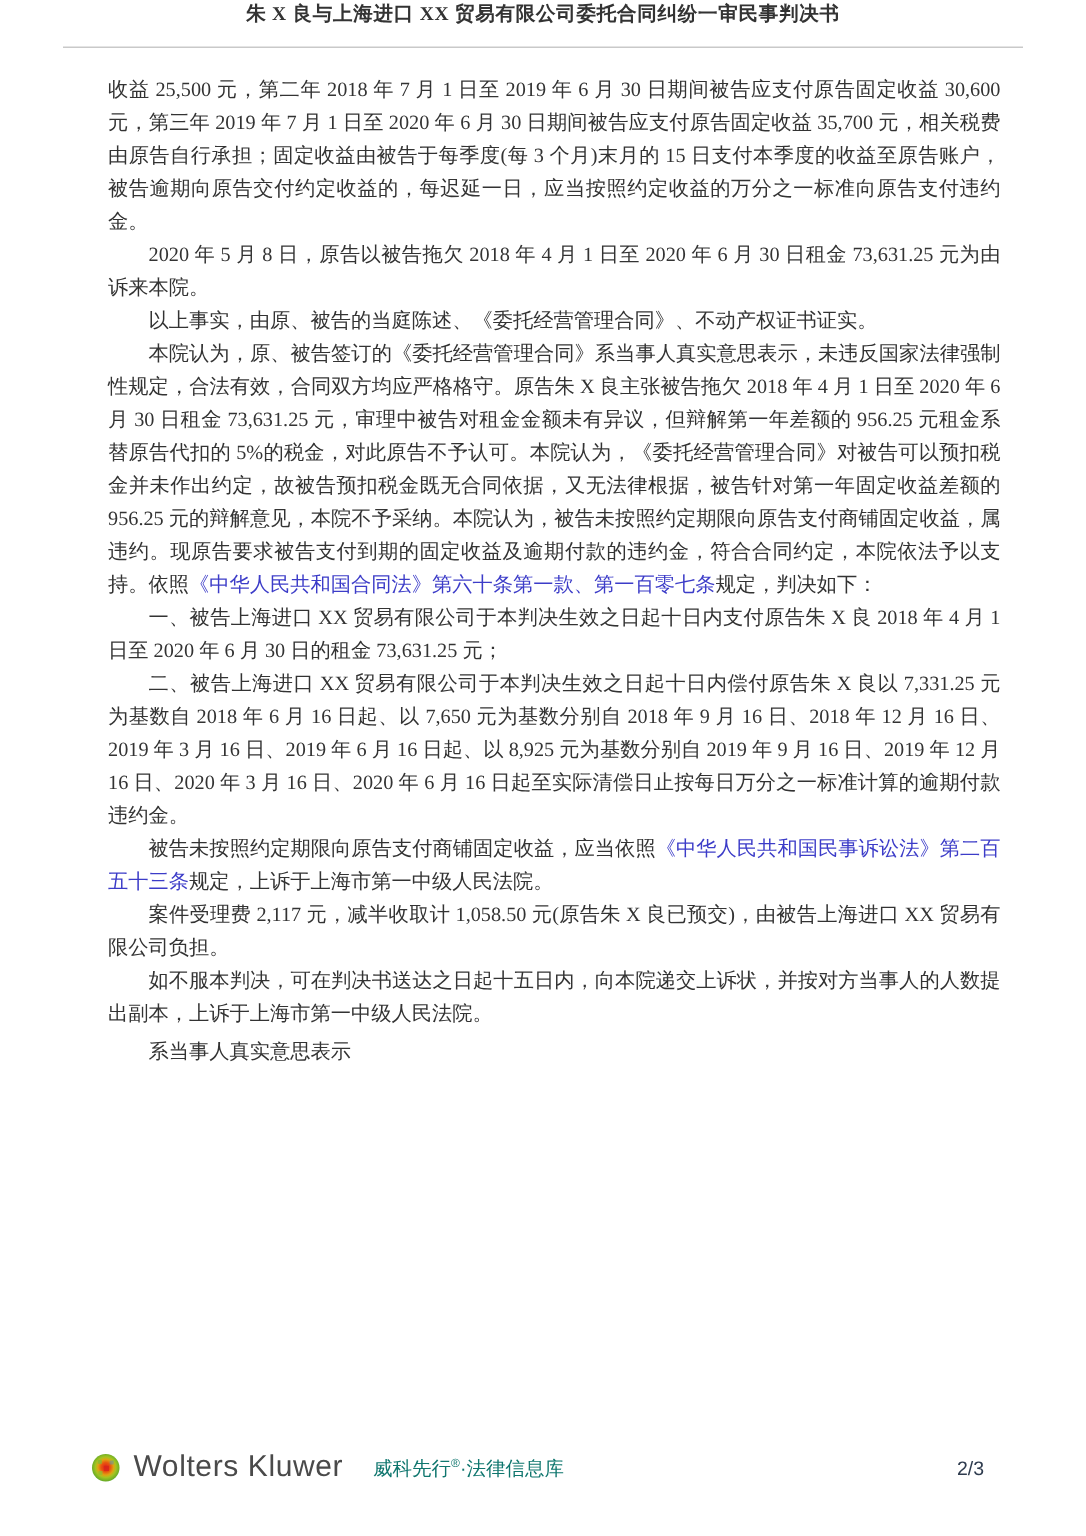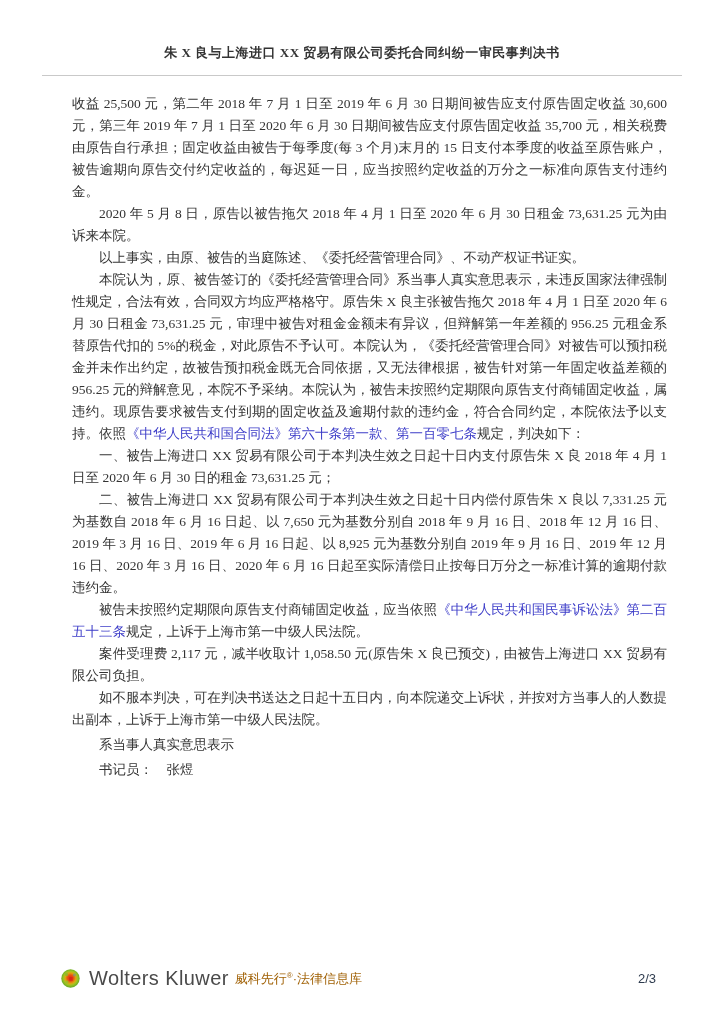--- a/index.html
+++ b/index.html
@@ -6,21 +6,21 @@
   .page {
     position: relative;
     width: 724px;
     height: 1024px;
     margin: 0 auto;
     background: #ffffff;
     font-family: "Liberation Serif", "DejaVu Serif", serif;
     color: #333333;
     overflow: hidden;
   }
-  .doc-header { padding-top: 44px; }
+  .doc-header { }
   .doc-title {
     text-align: center;
     font-size: 13px;
     font-weight: bold;
     color: #333333;
     letter-spacing: 0.5px;
   }
   .header-rule {
     border: none;
     border-top: 1px solid #c9c9c9;
@@ -47,22 +47,22 @@
   }
   .wk-logo { width: 21px; height: 21px; margin-right: 8px; flex: 0 0 auto; }
   .wk-brand {
     font-size: 20px;
     color: #4a4a4a;
     letter-spacing: 0.4px;
     white-space: nowrap;
   }
   .wk-product {
     font-size: 13px;
-    color: #a16207;
-    margin-left: 6px;
+    color: #0f766e;
+    margin-left: 20px;
     white-space: nowrap;
   }
   .wk-product sup { font-size: 8px; }
   .page-num {
     margin-left: auto;
     font-size: 13px;
     color: #2e3b4e;
   }
 </style>
 </head>
@@ -80,21 +80,20 @@
   <p class="para"><span>收益 25,500 元，第二年 2018 年 7 月 1 日至 2019 年 6 月 30 日期间被告应支付原告固定收益 30,600 元，第三年 2019 年 7 月 1 日至 2020 年 6 月 30 日期间被告应支付原告固定收益 35,700 元，相关税费由原告自行承担；固定收益由被告于每季度(每 3 个月)末月的 15 日支付本季度的收益至原告账户，被告逾期向原告交付约定收益的，每迟延一日，应当按照约定收益的万分之一标准向原告支付违约金。</span></p>
       <p class="para indent"><span>2020 年 5 月 8 日，原告以被告拖欠 2018 年 4 月 1 日至 2020 年 6 月 30 日租金 73,631.25 元为由诉来本院。</span></p>
       <p class="para indent"><span>以上事实，由原、被告的当庭陈述、《委托经营管理合同》、不动产权证书证实。</span></p>
       <p class="para indent"><span>本院认为，原、被告签订的《委托经营管理合同》系当事人真实意思表示，未违反国家法律强制性规定，合法有效，合同双方均应严格格守。原告朱 X 良主张被告拖欠 2018 年 4 月 1 日至 2020 年 6 月 30 日租金 73,631.25 元，审理中被告对租金金额未有异议，但辩解第一年差额的 956.25 元租金系替原告代扣的 5%的税金，对此原告不予认可。本院认为，《委托经营管理合同》对被告可以预扣税金并未作出约定，故被告预扣税金既无合同依据，又无法律根据，被告针对第一年固定收益差额的 956.25 元的辩解意见，本院不予采纳。本院认为，被告未按照约定期限向原告支付商铺固定收益，属违约。现原告要求被告支付到期的固定收益及逾期付款的违约金，符合合同约定，本院依法予以支持。依照</span><span class="link">《中华人民共和国合同法》第六十条第一款、第一百零七条</span><span>规定，判决如下：</span></p>
       <p class="para indent"><span>一、被告上海进口 XX 贸易有限公司于本判决生效之日起十日内支付原告朱 X 良 2018 年 4 月 1 日至 2020 年 6 月 30 日的租金 73,631.25 元；</span></p>
       <p class="para indent"><span>二、被告上海进口 XX 贸易有限公司于本判决生效之日起十日内偿付原告朱 X 良以 7,331.25 元为基数自 2018 年 6 月 16 日起、以 7,650 元为基数分别自 2018 年 9 月 16 日、2018 年 12 月 16 日、2019 年 3 月 16 日、2019 年 6 月 16 日起、以 8,925 元为基数分别自 2019 年 9 月 16 日、2019 年 12 月 16 日、2020 年 3 月 16 日、2020 年 6 月 16 日起至实际清偿日止按每日万分之一标准计算的逾期付款违约金。</span></p>
       <p class="para indent"><span>被告未按照约定期限向原告支付商铺固定收益，应当依照</span><span class="link">《中华人民共和国民事诉讼法》第二百五十三条</span><span>规定，上诉于上海市第一中级人民法院。</span></p>
       <p class="para indent"><span>案件受理费 2,117 元，减半收取计 1,058.50 元(原告朱 X 良已预交)，由被告上海进口 XX 贸易有限公司负担。</span></p>
       <p class="para indent"><span>如不服本判决，可在判决书送达之日起十五日内，向本院递交上诉状，并按对方当事人的人数提出副本，上诉于上海市第一中级人民法院。</span></p>
       <p class="para indent sig"><span>系当事人真实意思表示</span></p>
-      <p class="para indent sig"><span>书记员：　张煜</span></p>
     </div>
 
   <div class="doc-footer">
     <svg class="wk-logo" viewBox="0 0 24 24" aria-hidden="true">
       <defs>
         <radialGradient id="wkg" cx="50%" cy="48%" r="55%">
           <stop offset="0%" stop-color="#e2231a"></stop>
           <stop offset="30%" stop-color="#e8550f"></stop>
           <stop offset="52%" stop-color="#e0a411"></stop>
           <stop offset="68%" stop-color="#a3c421"></stop>

